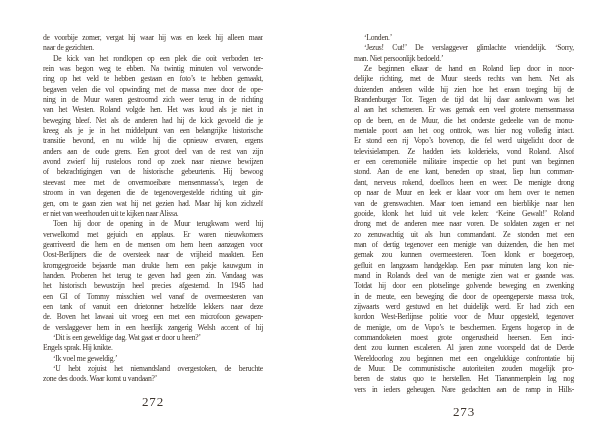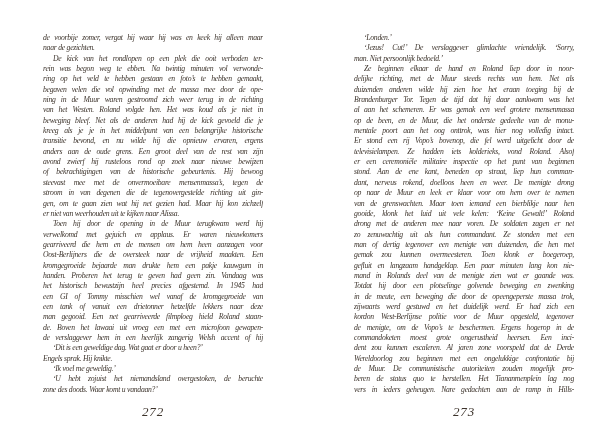--- a/index.html
+++ b/index.html
@@ -4,21 +4,21 @@
 <style>
   :root { --bg:#ffffff; --text:#3c332b; }
   * { box-sizing: border-box; }
   html, body { margin:0; padding:0; }
   body {
     width:600px; height:440px;
     background:var(--bg);
     font-family:"Liberation Serif", serif;
     overflow:hidden;
   }
-  .spread { position:relative; width:600px; height:440px; background:var(--bg);font-style:italic; }
+  .spread { position:relative; width:600px; height:440px; background:var(--bg); }
   .page { position:absolute; top:33px; width:220px; }
   .page-left  { left:43px;  }
   .page-right { left:354px; }
   .text-block { width:220px; }
   .line {
     font-size:7.7px;
     line-height:10.35px;
     height:10.35px;
     color:var(--text);
     letter-spacing:-0.28px;
@@ -62,23 +62,22 @@
         <div class="line">stroom in van degenen die de tegenovergestelde richting uit gin-</div>
         <div class="line">gen, om te gaan zien wat hij net gezien had. Maar hij kon zichzelf</div>
         <div class="line end">er niet van weerhouden uit te kijken naar Alissa.</div>
         <div class="line indent">Toen hij door de opening in de Muur terugkwam werd hij</div>
         <div class="line">verwelkomd met gejuich en applaus. Er waren nieuwkomers</div>
         <div class="line">gearriveerd die hem en de mensen om hem heen aanzagen voor</div>
         <div class="line">Oost-Berlijners die de oversteek naar de vrijheid maakten. Een</div>
         <div class="line">kromgegroeide bejaarde man drukte hem een pakje kauwgum in</div>
         <div class="line">handen. Proberen het terug te geven had geen zin. Vandaag was</div>
         <div class="line">het historisch bewustzijn heel precies afgestemd. In 1945 had</div>
-        <div class="line">een GI of Tommy misschien wel vanaf de kromgegroeide van</div>
+        <div class="line">een GI of Tommy misschien wel vanaf de overmeesteren van</div>
         <div class="line">een tank of vanuit een drietonner hetzelfde lekkers naar deze</div>
-        <div class="line">man gegooid. Een net gearriveerde filmploeg hield Roland staan-</div>
         <div class="line">de. Boven het lawaai uit vroeg een met een microfoon gewapen-</div>
         <div class="line">de verslaggever hem in een heerlijk zangerig Welsh accent of hij</div>
         <div class="line indent end">‘Dit is een geweldige dag. Wat gaat er door u heen?’</div>
         <div class="line end">Engels sprak. Hij knikte.</div>
         <div class="line indent end">‘Ik voel me geweldig.’</div>
         <div class="line indent">‘U hebt zojuist het niemandsland overgestoken, de beruchte</div>
         <div class="line end">zone des doods. Waar komt u vandaan?’</div>
       </div>
     <div class="page-number">272</div>
   </div>

